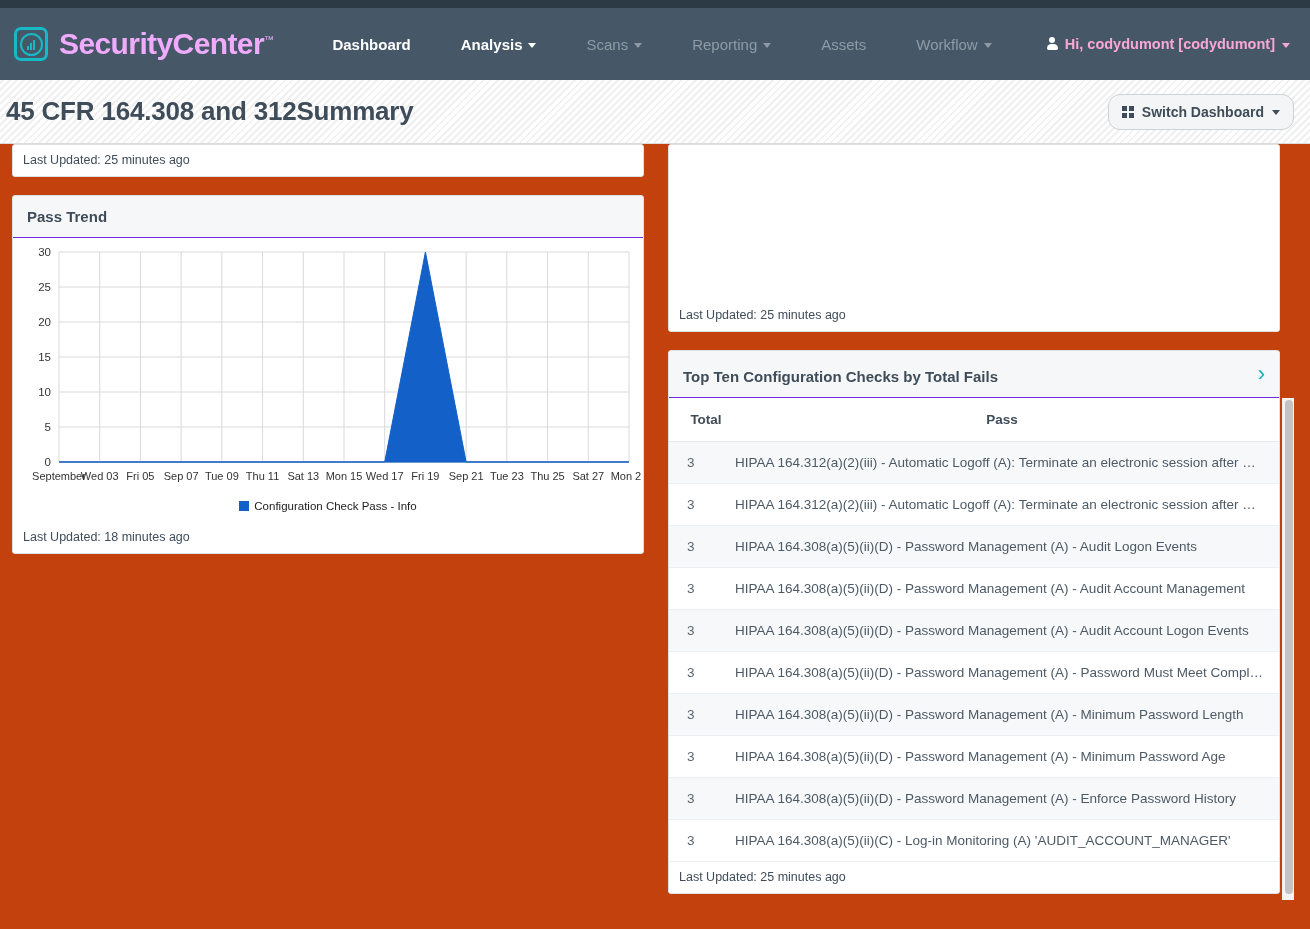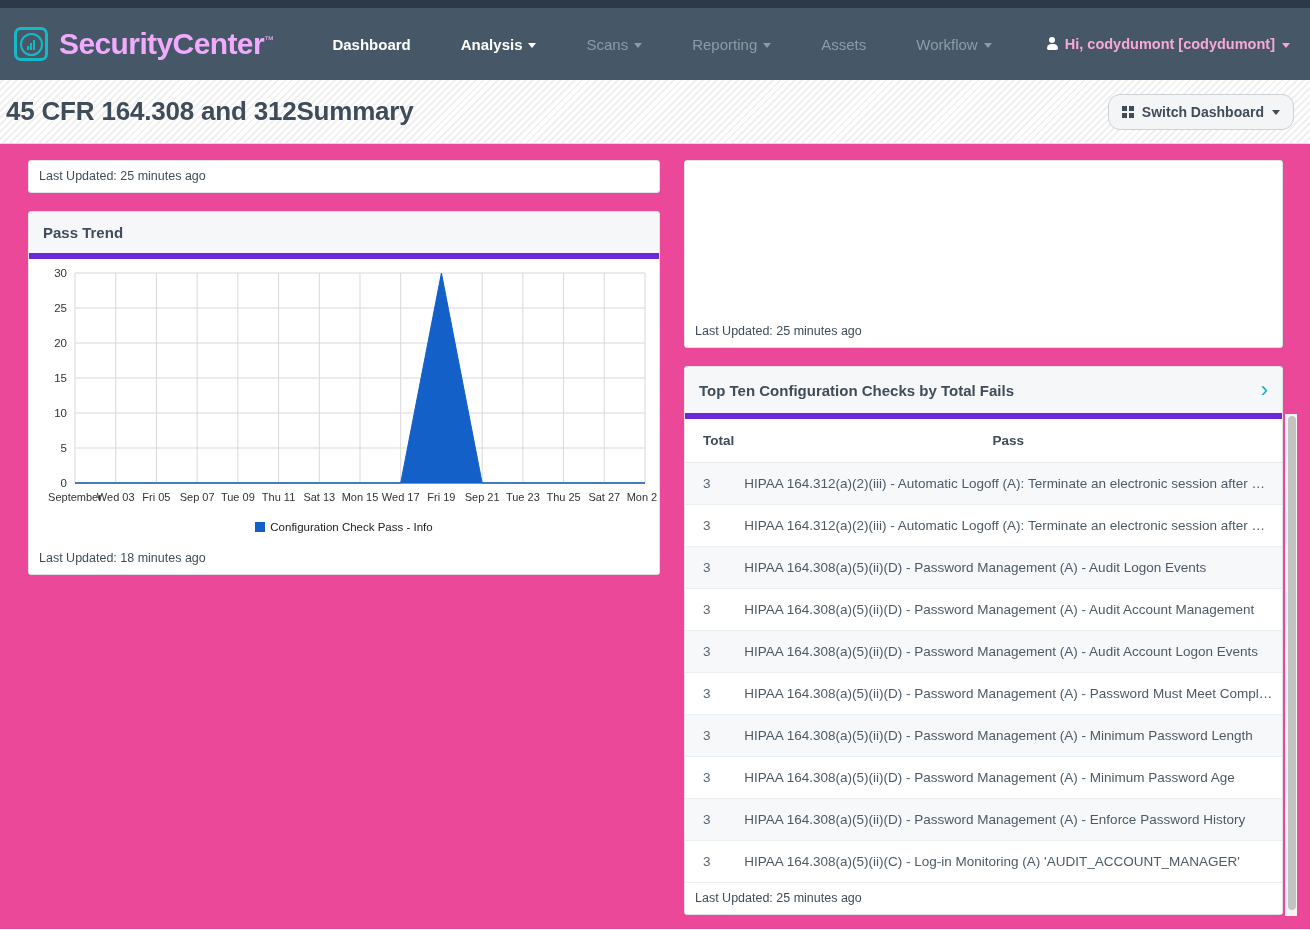--- a/index.html
+++ b/index.html
@@ -136,42 +136,42 @@
     grid-template-columns: 5px 5px;
     grid-template-rows: 5px 5px;
     gap: 2px;
   }
   .grid-glyph i { background: #3f4c59; display: block; }
 
   
   .main {
     display: flex;
     height: calc(930px - 8px - 72px - 65px);
-    padding: 16px;
-    background: #ec4899;
+    padding: 0;
+    background: #c2410c;
     position: relative;
   }
   .col-left { width: 656px; padding: 0 12px 0 12px; }
   .col-right { width: 640px; padding: 0 16px 0 12px; position: relative; }
 
   
   .panel {
     background: #ffffff;
     border: 1px solid #dfe2e5;
     border-radius: 3px;
     margin-bottom: 16px;
   }
   .panel-head {
     background: #f6f7f8;
-    border-bottom: 6px solid #6d28d9;
+    border-bottom: 1px solid #6d28d9;
     padding: 12px 14px;
     font-size: 15px;
     font-weight: bold;
     color: #3f4c59;
-    display: flex; align-items: center; justify-content: space-between;
+    display: flex; align-items: flex-end; justify-content: space-between;
     border-radius: 3px 3px 0 0;
   }
   .panel-foot {
     padding: 8px 10px 9px 10px;
     font-size: 12.5px;
     color: #3f4c59;
     background: #ffffff;
   }
   .panel-foot-bare {
     border: 1px solid #dfe2e5;

